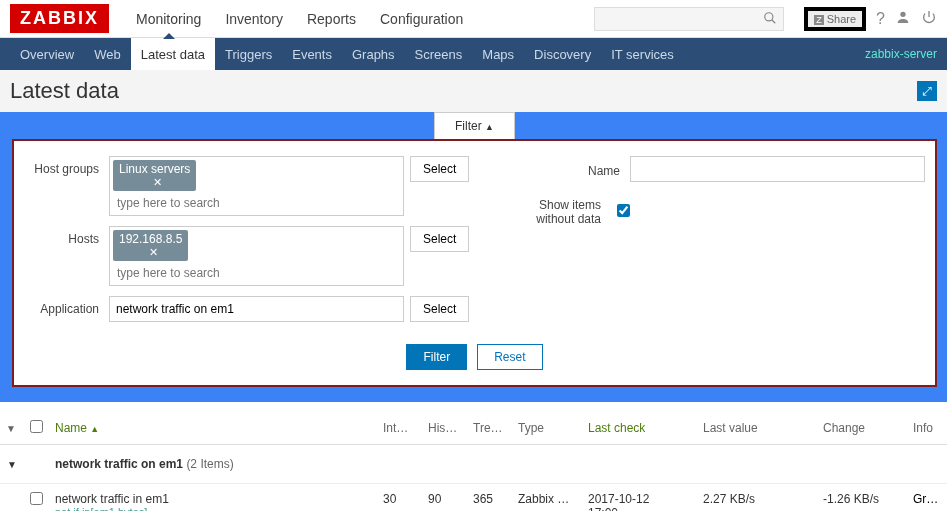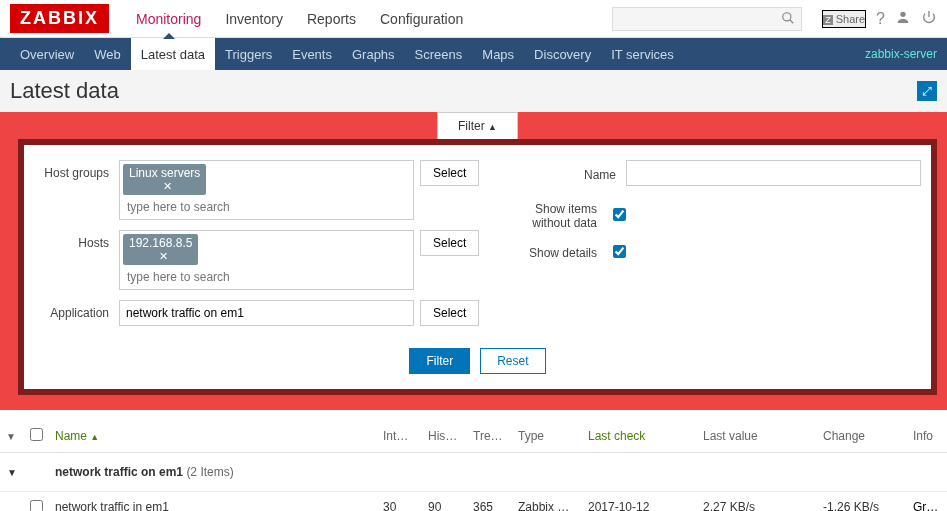--- a/index.html
+++ b/index.html
@@ -2,45 +2,45 @@
 <html><head>
 <meta charset="utf-8">
 <style>
   * { box-sizing: border-box; margin: 0; padding: 0; }
   body { font-family: Arial, Helvetica, sans-serif; font-size: 13px; color: #333; background: #fff; width: 947px; }
   
   
   .topnav { display: flex; align-items: center; height: 38px; background: #fff; border-bottom: 1px solid #ddd; padding: 0 10px; }
   .logo { background: #d40000; color: #fff; font-weight: bold; letter-spacing: 2px; padding: 4px 10px; font-size: 18px; margin-right: 15px; }
   .topnav-item { padding: 0 12px; color: #444; cursor: pointer; font-size: 14px; height: 38px; display: flex; align-items: center; position: relative; }
-  .topnav-item.active { color: #be185d; font-weight: 500; }
+  .topnav-item.active { color: #404040; font-weight: 500; }
   .topnav-item.active::after { content: ""; position: absolute; bottom: -1px; left: 50%; transform: translateX(-50%); width: 0; height: 0; border-left: 6px solid transparent; border-right: 6px solid transparent; border-bottom: 6px solid #2b4d76; }
   .topnav-spacer { flex: 1; }
   .search-box { width: 190px; height: 24px; background: #f5f5f5; border: 1px solid #ddd; position: relative; margin-right: 10px; }
   .search-icon-top { position: absolute; right: 6px; top: 3px; color: #888; font-size: 14px; }
   .top-icon { color: #888; margin-left: 10px; cursor: pointer; font-size: 16px; }
-  .share-btn { background: #eee; border: 1px solid #000000; padding: 2px 0; font-size: 11px; color: #666; cursor: pointer; margin-left: 10px; }
+  .share-btn { background: #eee; border: 4px solid #000000; padding: 2px 6px; font-size: 11px; color: #666; cursor: pointer; margin-left: 10px; }
   
   
   .subnav { display: flex; align-items: center; background: #2b4d76; height: 32px; padding: 0 10px; }
   .subnav-item { color: #ccd9e8; padding: 0 10px; height: 32px; display: flex; align-items: center; font-size: 13px; cursor: pointer; }
   .subnav-item.active { background: #fff; color: #333; }
   .subnav-spacer { flex: 1; }
   .subnav-right { color: #5eead4; font-size: 12px; padding-right: 0; }
   
   
   .page-header { display: flex; align-items: center; padding: 8px 10px; background: #f4f4f4; }
   .page-title { font-size: 22px; font-weight: normal; flex: 1; }
   .fullscreen-btn { background: #0275b8; color: #fff; width: 20px; height: 20px; display: flex; align-items: center; justify-content: center; cursor: pointer; font-size: 12px; }
   
   
-  .filter-wrap { background: #ef4444; padding: 0 0 15px 8px; }
+  .filter-wrap { background: #3b82f6; padding: 0 0 15px 2px; }
   .filter-tab-row { display: flex; justify-content: center; }
   .filter-tab { background: #fff; border: 1px solid #ccc; border-bottom: none; padding: 6px 20px; font-size: 12px; cursor: pointer; }
-  .filter-body { background: #fff; border: 6px solid #7f1d1d; margin: 0 10px; padding: 15px 10px; }
+  .filter-body { background: #fff; border: 2px solid #7f1d1d; margin: 0 10px; padding: 15px 10px; }
   .filter-cols { display: flex; gap: 30px; }
   .filter-col-left { flex: 0 0 440px; }
   .filter-col-right { flex: 1; }
   .filter-row { display: flex; align-items: flex-start; margin-bottom: 10px; }
   .filter-label { width: 85px; text-align: right; padding-right: 10px; padding-top: 6px; font-size: 12px; color: #444; }
   .filter-label-r { flex: 1; text-align: right; padding-right: 10px; padding-top: 4px; font-size: 12px; color: #444; }
   .multi-input { border: 1px solid #ccc; width: 295px; min-height: 44px; background: #fff; padding: 3px; display: flex; flex-direction: column; gap: 3px; }
   .tag { display: inline-flex; align-items: center; background: #768d99; color: #fff; padding: 2px 6px; font-size: 12px; border-radius: 2px; align-self: flex-start; flex-direction: column; }
   .tag-x { margin-left: 6px; cursor: pointer; font-size: 11px; }
   .multi-placeholder { color: #aaa; font-size: 12px; padding: 2px 4px; border: none; outline: none; width: 100%; }
@@ -165,25 +165,20 @@
       <div class="filter-col-right">
         <div class="check-row">
           <div class="filter-label-r">Name</div>
           <input class="text-input text-input-wide" value="" style="">
         </div>
         <div class="check-row">
           <div class="filter-label-r">Show items without data</div>
           <input type="checkbox" checked="" style="">
           <div style="width:295px"></div>
         </div>
-        <div class="check-row">
-          <div class="filter-label-r">Show details</div>
-          <input type="checkbox" checked="" style="">
-          <div style="width:295px"></div>
-        </div>
       </div>
     </div>
     <div class="filter-actions">
       <button class="btn-primary">Filter</button>
       <button class="btn-secondary">Reset</button>
     </div>
   </div>
 </div>
 
 <table class="data-table">

